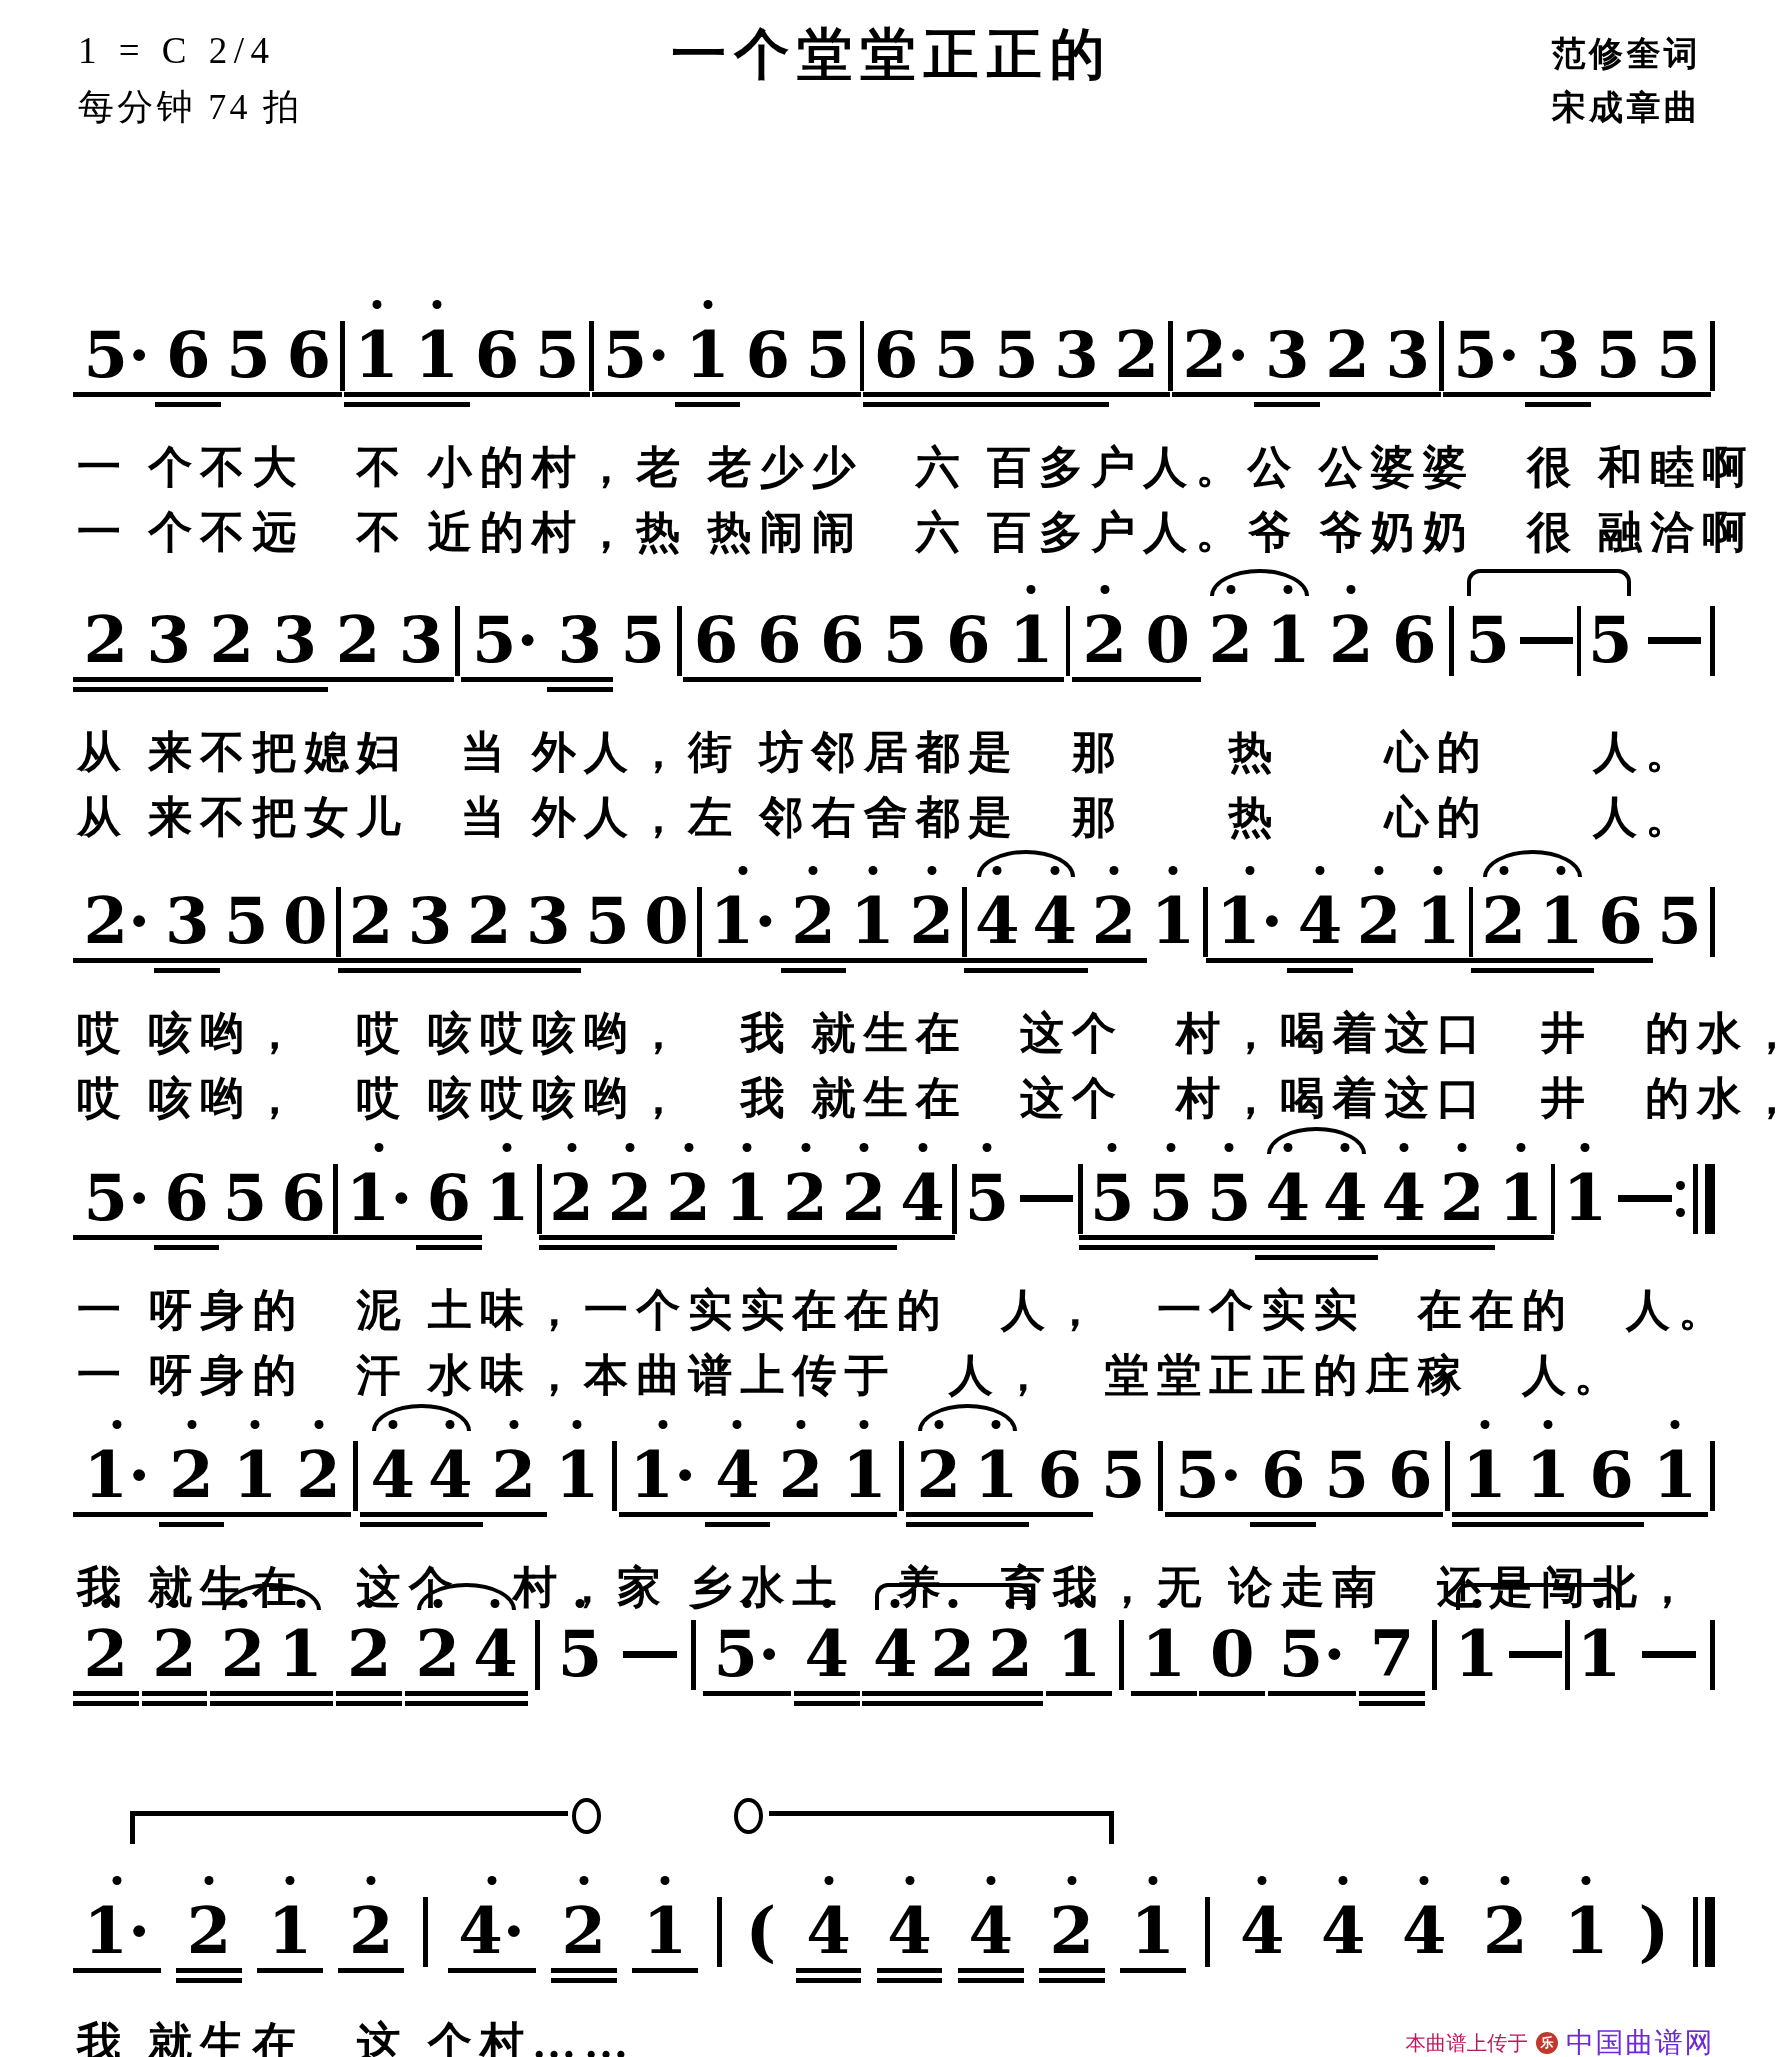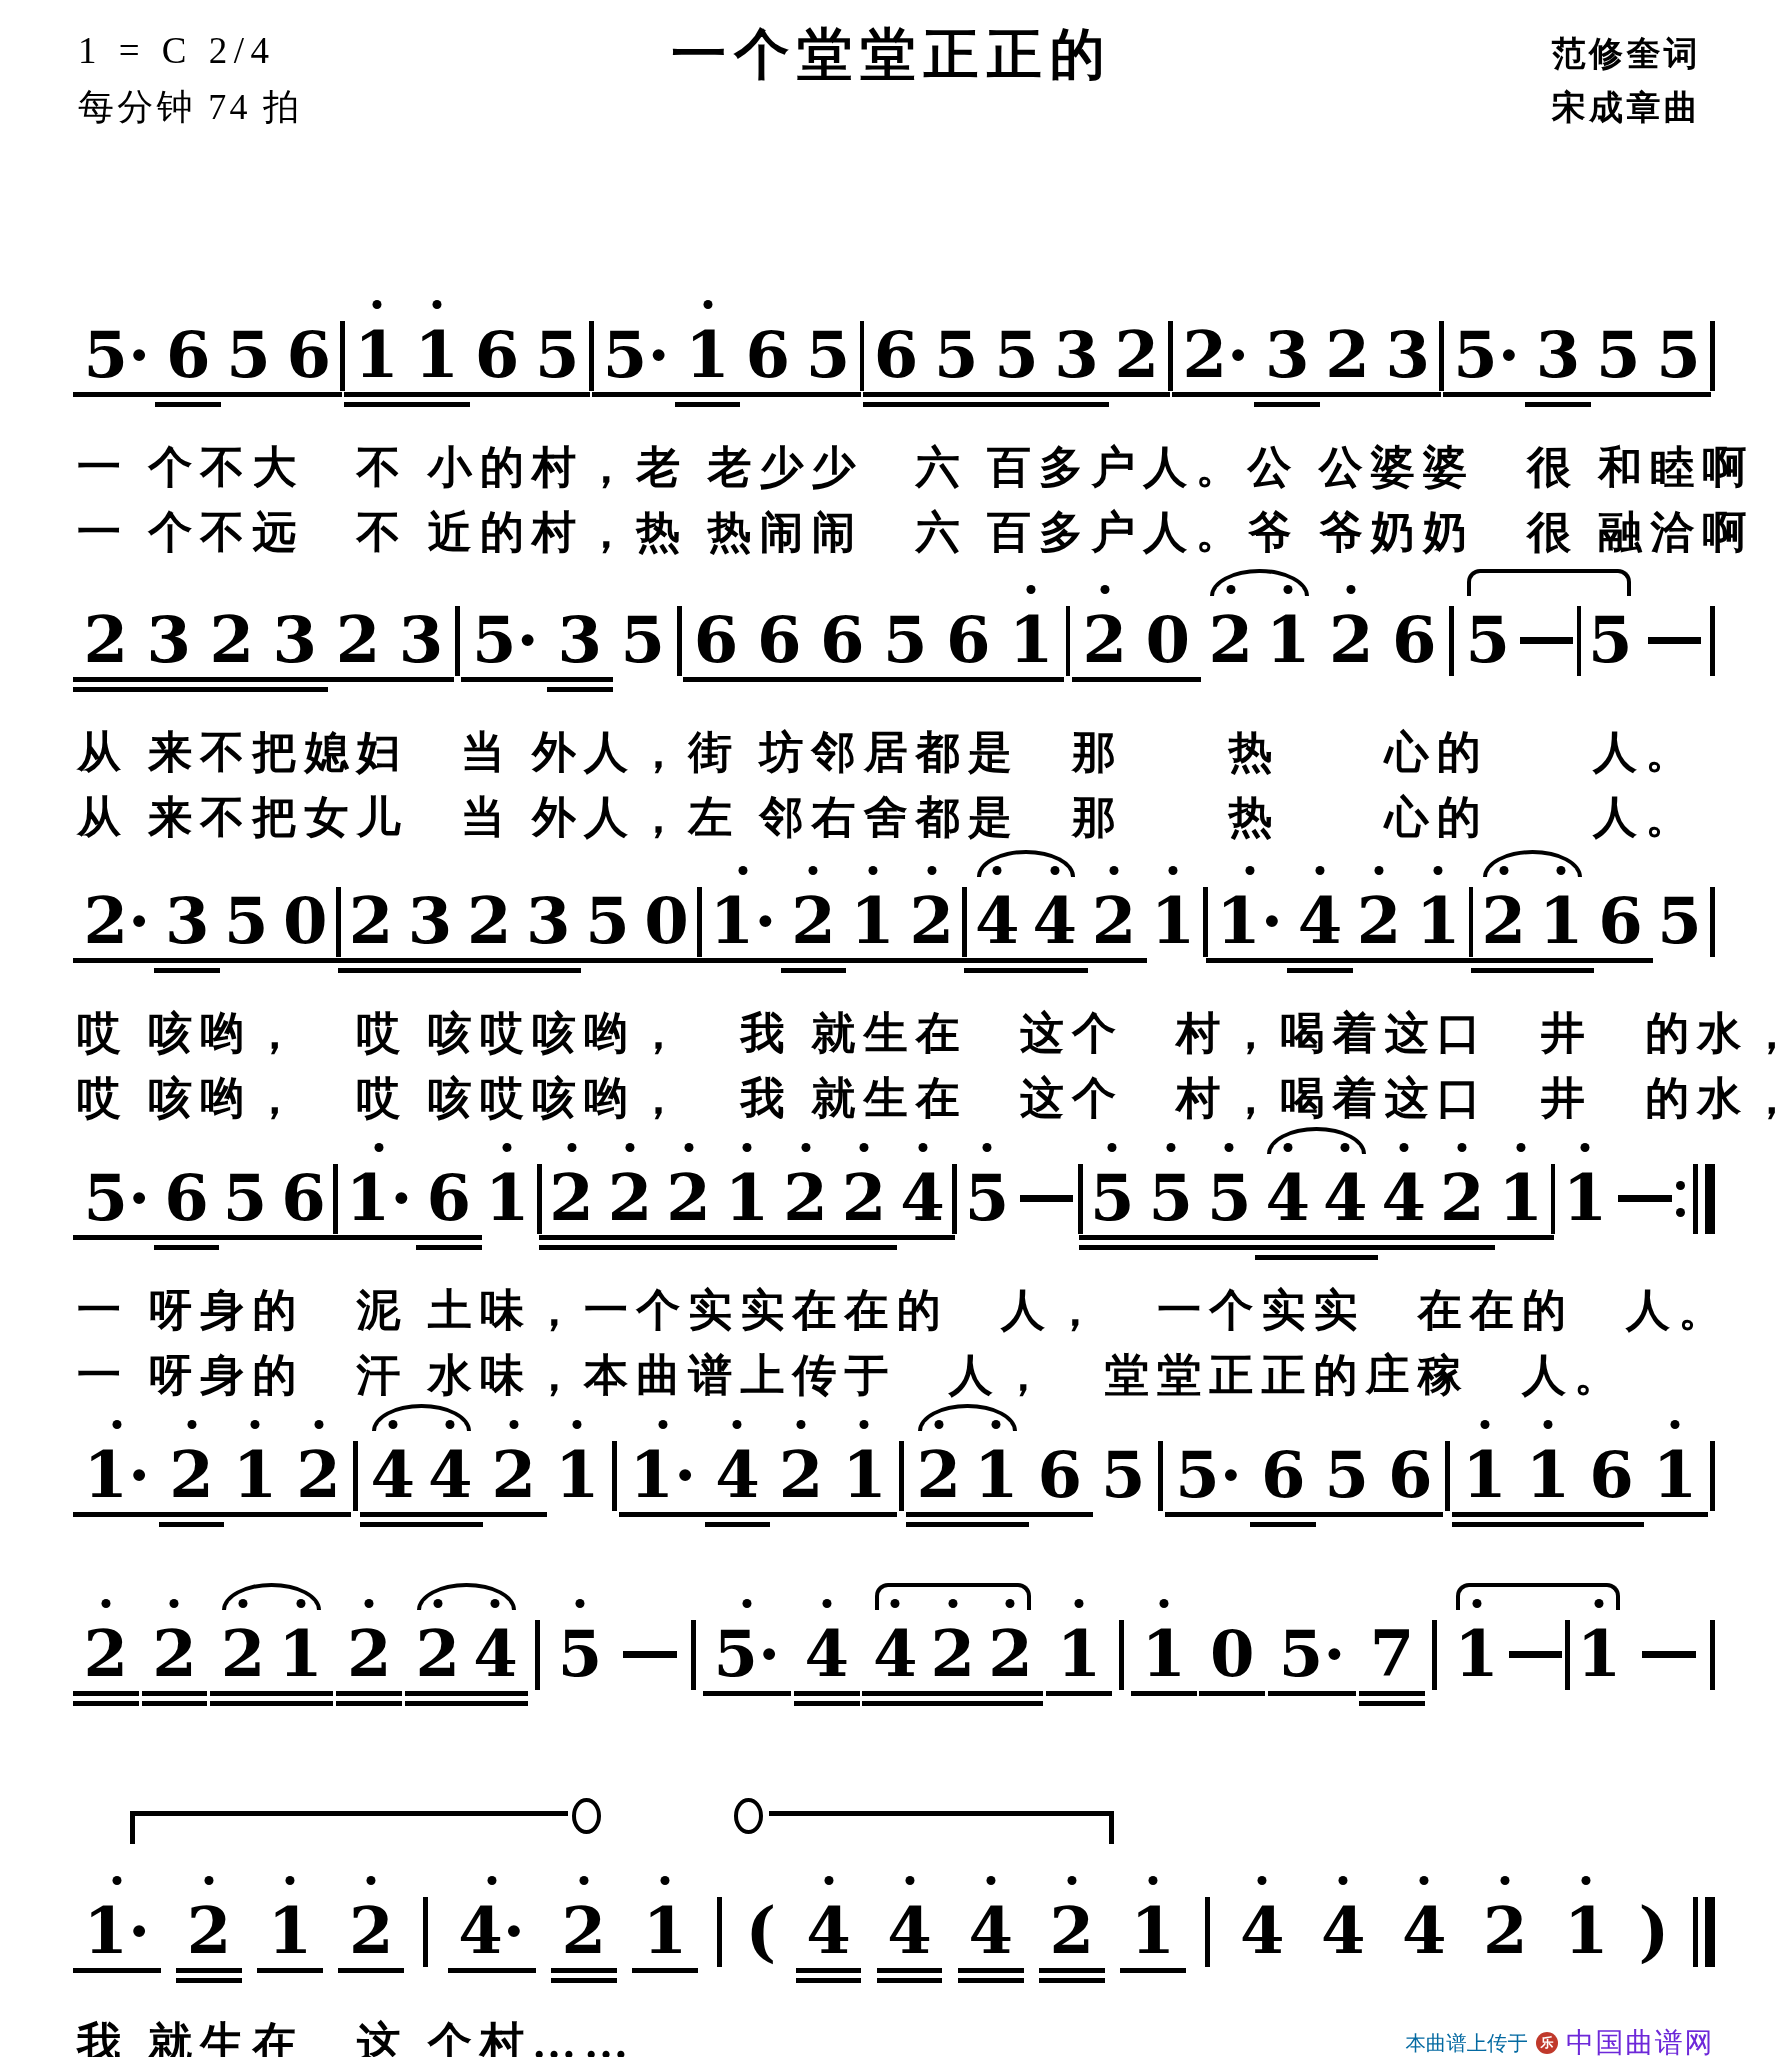--- a/index.html
+++ b/index.html
@@ -46,21 +46,21 @@
   
   .codalines{position:absolute;left:0;top:1788px;width:1784px;height:65px;}
   .codalines .ln{position:absolute;height:4.9px;background:#000;top:23px;}
   .codalines .tick{position:absolute;width:4.9px;height:33px;background:#000;top:23px;}
   .codalines .circ{position:absolute;top:9.8px;width:21px;height:28px;border:4.9px solid #000;
                    border-radius:50%;background:#fff;}
 
   
   .watermark{position:absolute;right:70px;top:2024px;display:flex;align-items:center;gap:8.1px;
              font-family:"DejaVu Sans", sans-serif;}
-  .wm-prefix{font-size:20.4px;color:#0369a1;}
+  .wm-prefix{font-size:20.4px;color:#be185d;}
   .wm-logo{width:22px;height:22px;border-radius:50%;background:#c0392b;color:#fff;
            font-size:13px;font-weight:700;display:flex;align-items:center;justify-content:center;}
   .wm-site{font-size:28px;font-weight:400;color:#6d28d9;letter-spacing:1.6px;}
 </style>
 </head>
 <body>
 
 <div class="page">
 
   <div class="key">1 = C 2/4</div>
@@ -259,21 +259,21 @@
           <span class="cell"><span class="g">5·</span><span class="ul u1"></span></span>
           <span class="cell"><span class="g">6</span><span class="ul u1"></span><span class="ul u2"></span></span>
           <span class="cell"><span class="g">5</span><span class="ul u1"></span></span>
           <span class="cell"><span class="g">6</span><span class="ul u1"></span></span>
           <span class="vbar"></span>
           <span class="cell"><span class="g">1</span><span class="od"></span><span class="ul u1"></span><span class="ul u2"></span></span>
           <span class="cell"><span class="g">1</span><span class="od"></span><span class="ul u1"></span><span class="ul u2"></span></span>
           <span class="cell"><span class="g">6</span><span class="ul u1"></span><span class="ul u2"></span></span>
           <span class="cell"><span class="g">1</span><span class="od"></span><span class="ul u1"></span></span>
           <span class="vbar"></span>
-        </span></span>
+        </span><span class="lyric">我 就生在　这个　村，家 乡水土　养　育我，无 论走南　还是闯北，</span></span>
       <span class="system" style="top: 1584px;"><span class="notes">
           <span class="cell"><span class="g">2</span><span class="od"></span><span class="ul u1"></span><span class="ul u2"></span></span>
           <span class="cell"><span class="g">2</span><span class="od"></span><span class="ul u1"></span><span class="ul u2"></span></span>
           <span class="grp slur">
             <span class="cell"><span class="g">2</span><span class="od"></span><span class="ul u1"></span><span class="ul u2"></span></span>
             <span class="cell"><span class="g">1</span><span class="od"></span><span class="ul u1"></span><span class="ul u2"></span></span>
           </span>
           <span class="cell"><span class="g">2</span><span class="od"></span><span class="ul u1"></span><span class="ul u2"></span></span>
           <span class="grp slur">
             <span class="cell"><span class="g">2</span><span class="od"></span><span class="ul u1"></span><span class="ul u2"></span></span>

